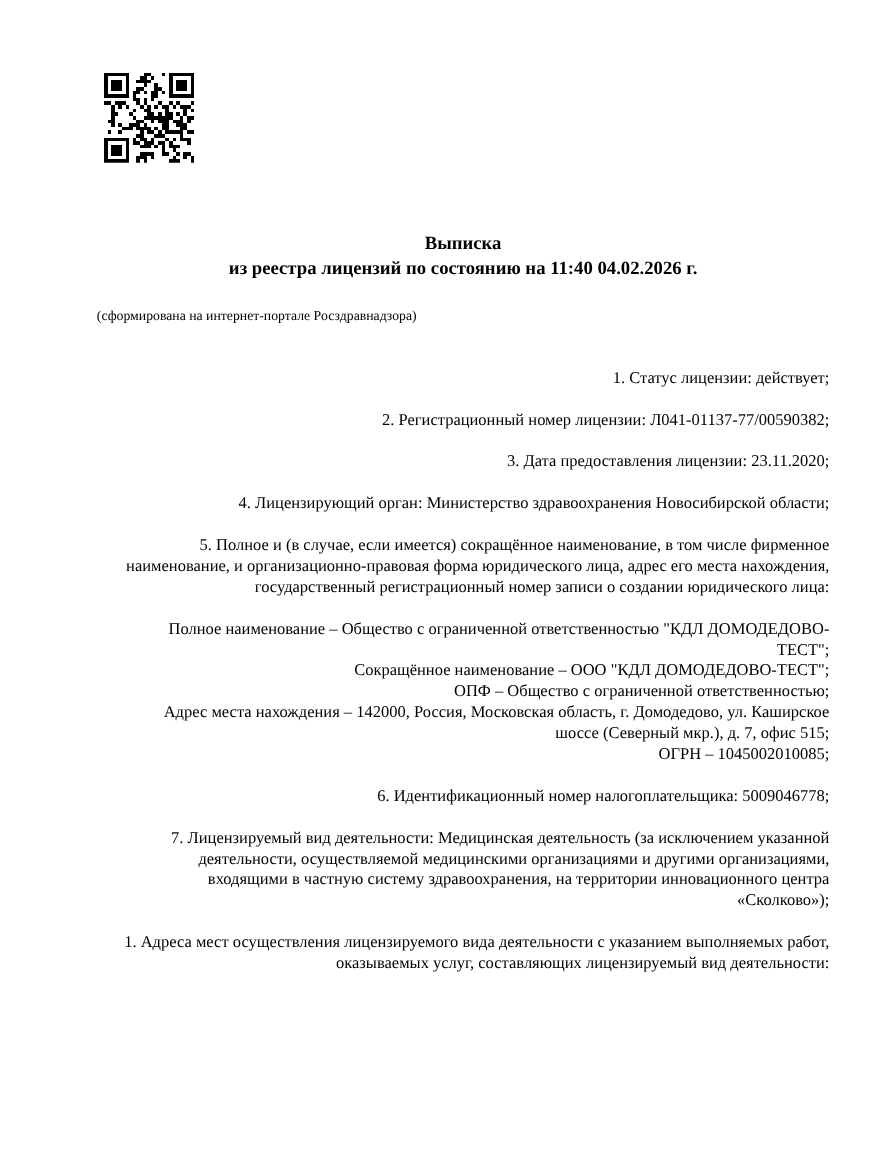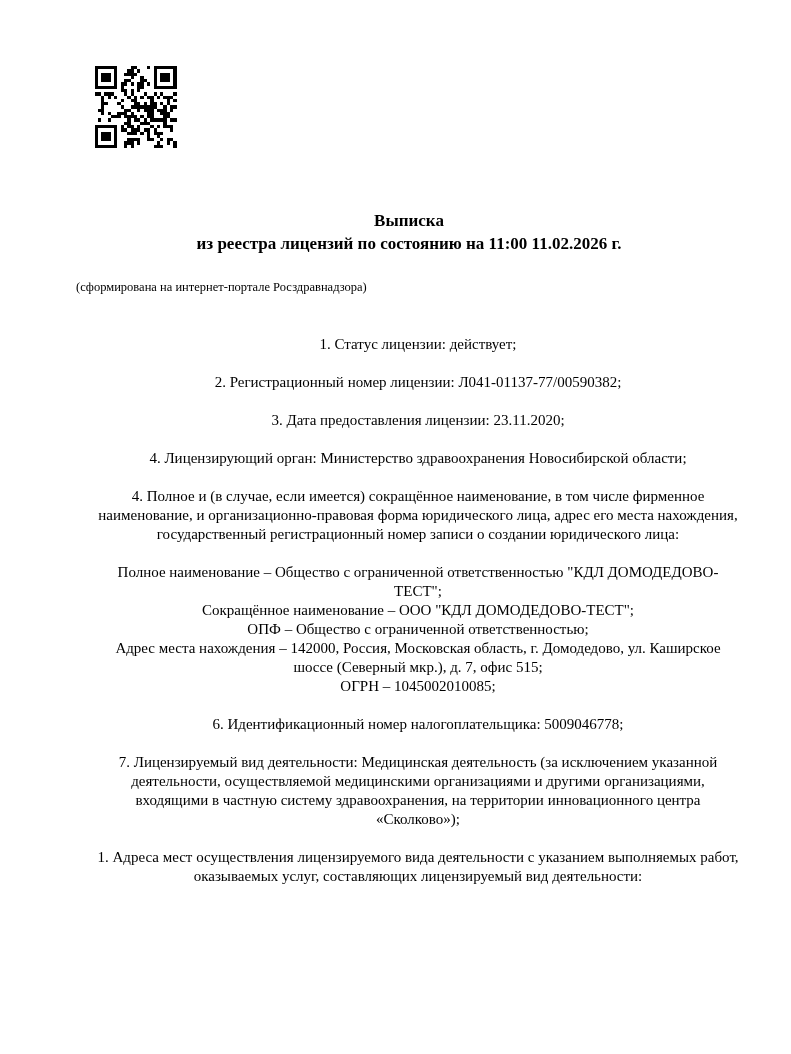--- a/index.html
+++ b/index.html
@@ -29,21 +29,21 @@
     height: 82px;
   }
   .qr svg {
     width: 100%;
     height: 100%;
     shape-rendering: crispEdges;
     fill: #000000;
   }
   .content {
     position: absolute;
-    left: 76px;
+    left: 88px;
     top: 0;
     width: 666px;
   }
   .doc-title {
     margin: 209px 0 0 0;
     font-size: 17px;
     line-height: 23px;
     font-weight: bold;
     text-align: center;
   }
@@ -54,21 +54,21 @@
     text-align: left;
   }
   .doc-body {
     margin-top: 40px;
     font-size: 15px;
     line-height: 19px;
   }
   .doc-body p {
     margin: 0 0 19px 18px;
     white-space: pre-line;
-    text-align: center;
+    text-align: right;
   }
 </style>
 </head>
 <body>
 
 <div class="page">
 
   <div class="qr">
     <svg id="qr-svg" viewBox="0 0 25 25" aria-hidden="true">
         <rect x="11" y="0" width="1" height="1"></rect>
@@ -264,30 +264,30 @@
         <rect x="19" y="1" width="5" height="5" fill="#ffffff"></rect>
         <rect x="20" y="2" width="3" height="3"></rect>
         <rect x="0" y="18" width="7" height="7"></rect>
         <rect x="1" y="19" width="5" height="5" fill="#ffffff"></rect>
         <rect x="2" y="20" width="3" height="3"></rect>
       </svg>
   </div>
 
   <div class="content">
 
-    <h1 class="doc-title"><span>Выписка</span><br><span>из реестра лицензий по состоянию на 11:00 11.02.2026 г.</span></h1>
+    <h1 class="doc-title"><span>Выписка</span><br><span>из реестра лицензий по состоянию на 11:40 04.02.2026 г.</span></h1>
 
     <div class="doc-subtitle">(сформирована на интернет-портале Росздравнадзора)</div>
 
     <div class="doc-body">
       <p>1. Статус лицензии: действует;</p>
       <p>2. Регистрационный номер лицензии: Л041-01137-77/00590382;</p>
       <p>3. Дата предоставления лицензии: 23.11.2020;</p>
       <p>4. Лицензирующий орган: Министерство здравоохранения Новосибирской области;</p>
-      <p>4. Полное и (в случае, если имеется) сокращённое наименование, в том числе фирменное наименование, и организационно-правовая форма юридического лица, адрес его места нахождения, государственный регистрационный номер записи о создании юридического лица:</p>
+      <p>5. Полное и (в случае, если имеется) сокращённое наименование, в том числе фирменное наименование, и организационно-правовая форма юридического лица, адрес его места нахождения, государственный регистрационный номер записи о создании юридического лица:</p>
       <p>Полное наименование – Общество с ограниченной ответственностью "КДЛ ДОМОДЕДОВО-ТЕСТ";
 Сокращённое наименование – ООО "КДЛ ДОМОДЕДОВО-ТЕСТ";
 ОПФ – Общество с ограниченной ответственностью;
 Адрес места нахождения – 142000, Россия, Московская область, г. Домодедово, ул. Каширское шоссе (Северный мкр.), д. 7, офис 515;
 ОГРН – 1045002010085;</p>
       <p>6. Идентификационный номер налогоплательщика: 5009046778;</p>
       <p>7. Лицензируемый вид деятельности: Медицинская деятельность (за исключением указанной деятельности, осуществляемой медицинскими организациями и другими организациями, входящими в частную систему здравоохранения, на территории инновационного центра «Сколково»);</p>
       <p>1. Адреса мест осуществления лицензируемого вида деятельности с указанием выполняемых работ, оказываемых услуг, составляющих лицензируемый вид деятельности:</p>
     </div>
 

